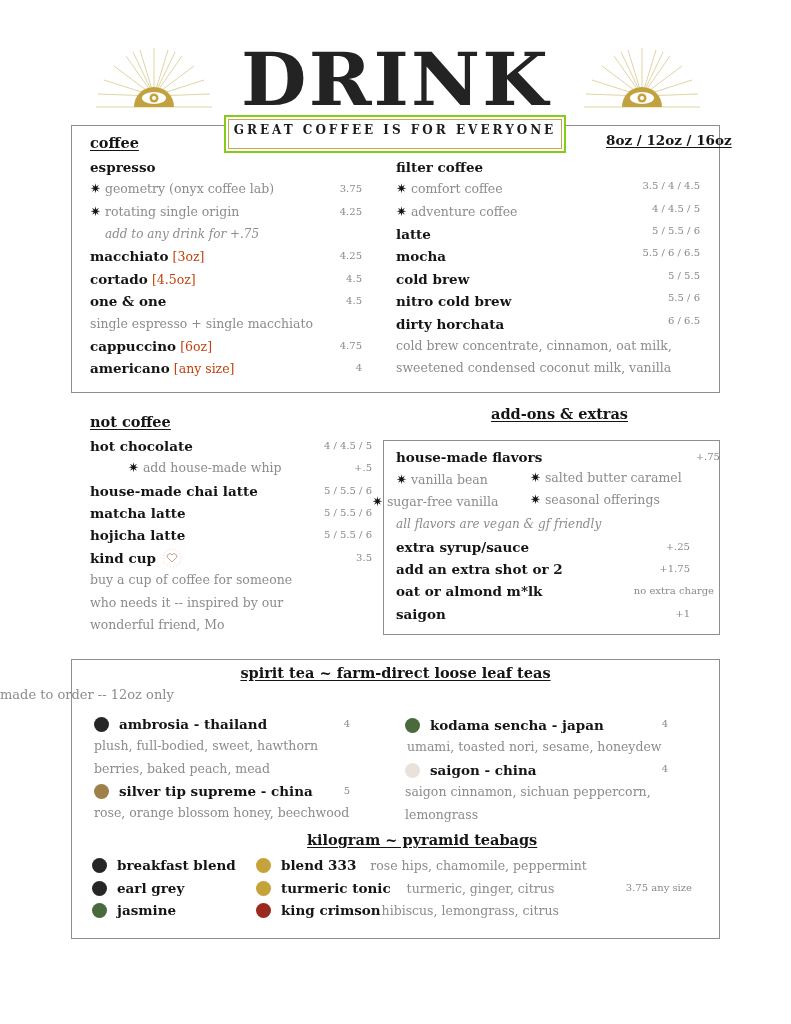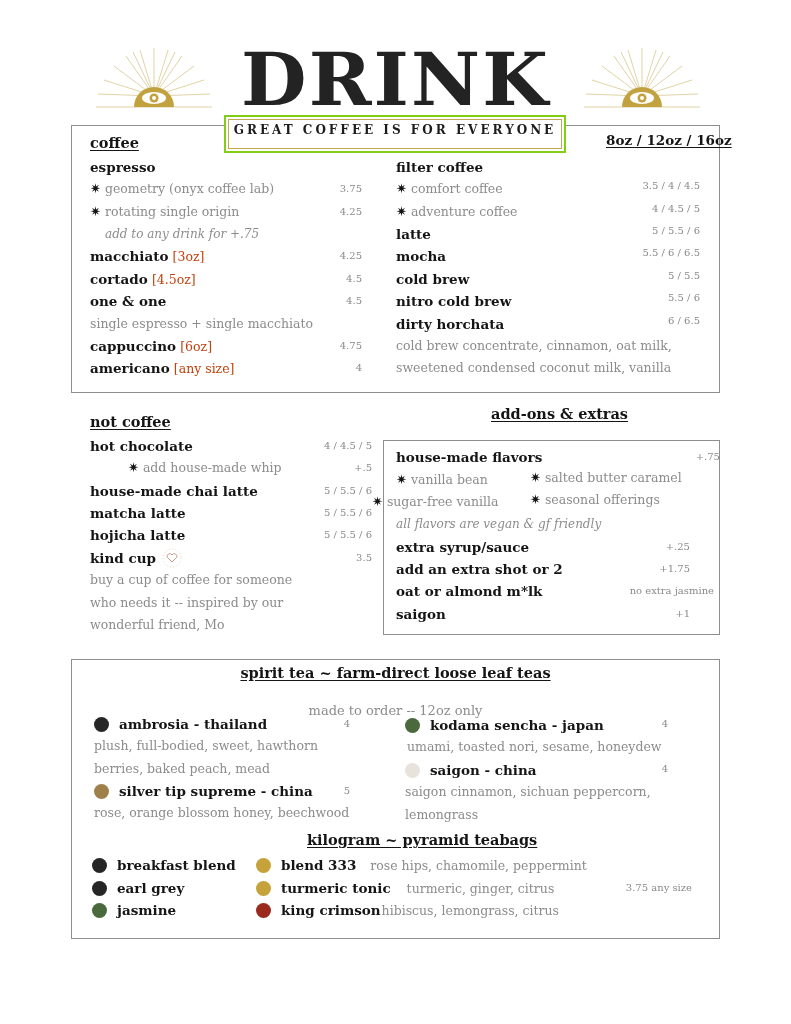--- a/index.html
+++ b/index.html
@@ -37,21 +37,21 @@
   }
   .row { position: absolute; height: 22px; line-height: 22px; white-space: nowrap; font-size: 13px; }
   .name { font-weight: bold; font-size: 13.5px; color: #151515; }
   .note { color: #c2410c; font-weight: normal; font-size: 12.5px; }
   .light { color: #8c8c8c; font-size: 12.5px; }
   .italic { font-style: italic; color: #8c8c8c; font-size: 12px; }
   .price { position: absolute; color: #8a8a8a; font-size: 10px; text-align: right; white-space: nowrap; height: 22px; line-height: 22px; }
   .star { color: #151515; font-size: 13px; margin-right: 4px; }
   .dot { display: inline-block; width: 15px; height: 15px; border-radius: 50%; vertical-align: -3px; margin-right: 10px; }
   .heart-icon { display: inline-block; width: 20px; height: 20px; vertical-align: -5px; margin-left: 6px; }
-  .center { text-align: center; margin-top: 16px; }
+  .center { text-align: left; }
 </style>
 </head>
 <body>
 
 <svg class="eye-icon eye-left" viewBox="0 0 116 64">
   <g stroke="#d8c88e" stroke-width="0.8">
     <line x1="58" y1="50" x2="58" y2="2"></line>
       <line x1="58" y1="50" x2="44" y2="4"></line>
       <line x1="58" y1="50" x2="72" y2="4"></line>
     <line x1="58" y1="50" x2="30" y2="10"></line>
@@ -166,21 +166,21 @@
 <div class="row light" style="left:396px;top:469px;"><span class="star">✷</span><span>vanilla bean</span></div>
 <div class="row light" style="left:530px;top:467px;"><span class="star">✷</span><span>salted butter caramel</span></div>
 <div class="row light" style="left:372px;top:491px;"><span class="star">✷</span><span>sugar-free vanilla</span></div>
 <div class="row light" style="left:530px;top:489px;"><span class="star">✷</span><span>seasonal offerings</span></div>
 <div class="row italic" style="left:396px;top:513px;">all flavors are vegan &amp; gf friendly</div>
 <div class="row name" style="left:396px;top:536px;">extra syrup/sauce</div>
 <div class="price" style="left:630px;width:60px;top:536px;">+.25</div>
 <div class="row name" style="left:396px;top:558px;">add an extra shot or 2</div>
 <div class="price" style="left:630px;width:60px;top:558px;">+1.75</div>
 <div class="row name" style="left:396px;top:580px;">oat or almond m*lk</div>
-<div class="price" style="left:606px;width:108px;top:580px;">no extra jasmine</div>
+<div class="price" style="left:606px;width:108px;top:580px;">no extra charge</div>
 <div class="row name" style="left:396px;top:603px;">saigon</div>
 <div class="price" style="left:630px;width:60px;top:603px;">+1</div>
 
 <div class="box box-tea"></div>
 <div class="sec-title" style="left:0;width:791px;text-align:center;top:664px;"><span>spirit tea ~ farm-direct loose leaf teas</span></div>
 <div class="row light center" style="left:0;width:791px;top:684px;font-size:13px;">made to order -- 12oz only</div>
 
 <div class="row name" style="left:94px;top:713px;"><span class="dot" style="background:#262626;"></span><span>ambrosia - thailand</span></div>
 <div class="price" style="left:330px;width:20px;top:713px;">4</div>
 <div class="row light" style="left:94px;top:735px;">plush, full-bodied, sweet, hawthorn</div>

